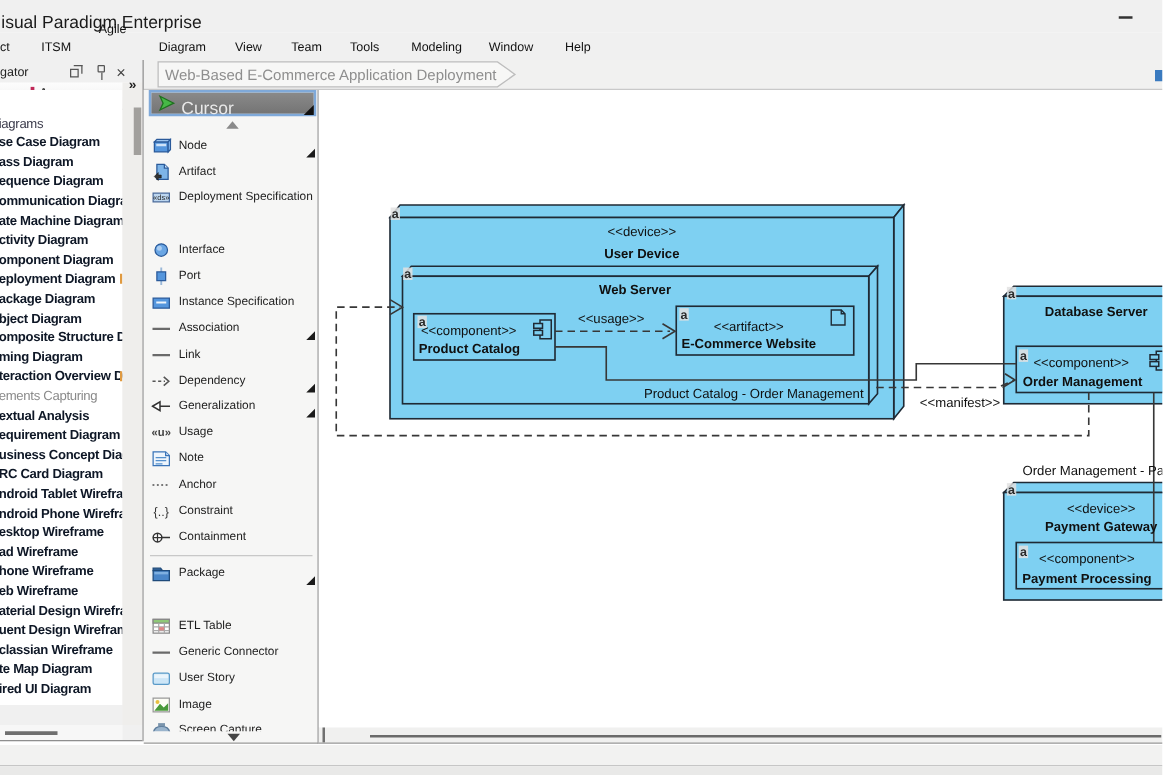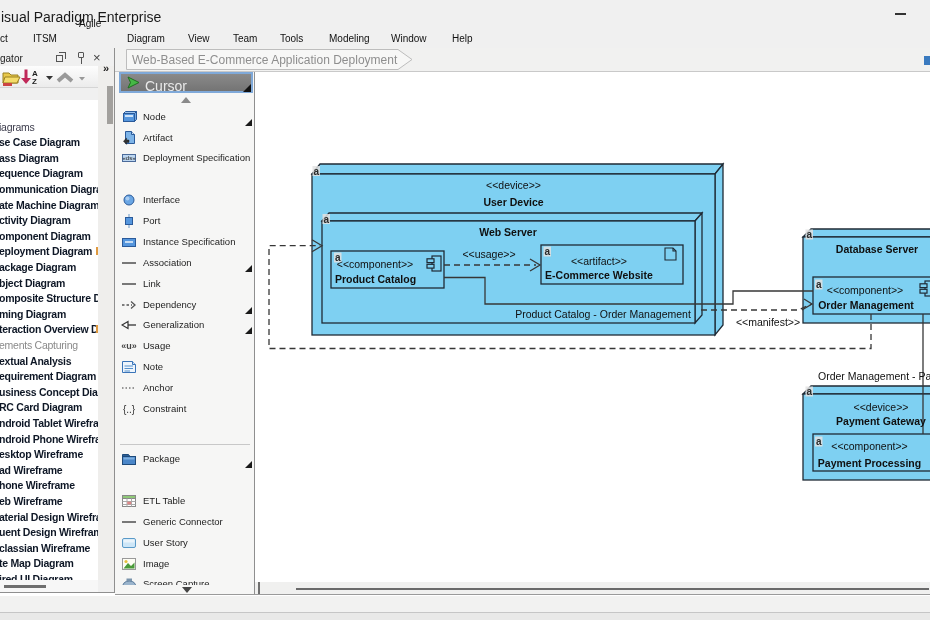--- a/index.html
+++ b/index.html
@@ -51,21 +51,21 @@
   <rect x="1" y="15" width="9" height="3" fill="#cc4444"></rect>
   <rect x="22.5" y="1.5" width="3" height="9" fill="#c02858"></rect>
   <polygon points="19,10 29,10 24,16" fill="#c02858"></polygon>
   <text x="30" y="8" font-size="8" font-weight="bold" fill="#222">A</text>
   <text x="30" y="16" font-size="8" font-weight="bold" fill="#222">Z</text>
   <polygon points="44,8 51,8 47.5,12" fill="#333"></polygon>
   <path d="M56,13 l7,-6 l7,6" fill="none" stroke="#9a9a9a" stroke-width="4"></path>
   <polygon points="77,9 83,9 80,12.5" fill="#999"></polygon>
 </svg>
 
-<div class="abs" style="left:0;top:100px;width:98px;height:492px;background:#fff;overflow:hidden">
+<div class="abs" style="left:0;top:72px;width:98px;height:492px;background:#fff;overflow:hidden">
 <div class="trow" style="top:18.5px;color:#3c3c4c;font-weight:normal">iagrams</div>
 <div class="trow" style="top:34.1px;color:#0e1726;font-weight:bold">se Case Diagram</div>
 <div class="trow" style="top:49.7px;color:#0e1726;font-weight:bold">ass Diagram</div>
 <div class="trow" style="top:65.3px;color:#0e1726;font-weight:bold">equence Diagram</div>
 <div class="trow" style="top:80.9px;color:#0e1726;font-weight:bold">ommunication Diagram</div>
 <div class="trow" style="top:96.5px;color:#0e1726;font-weight:bold">ate Machine Diagram</div>
 <div class="trow" style="top:112.1px;color:#0e1726;font-weight:bold">ctivity Diagram</div>
 <div class="trow" style="top:127.7px;color:#0e1726;font-weight:bold">omponent Diagram</div>
 <div class="trow" style="top:143.3px;color:#0e1726;font-weight:bold">eployment Diagram</div>
 <div style="position:absolute;left:96px;top:147px;width:2px;height:8px;background:#e09a40"></div>
@@ -213,20 +213,29 @@
         <svg width="16" height="16" viewBox="0 0 16 16" style="position:absolute;left:121px;top:-8px">
           <line x1="1" y1="8" x2="15" y2="8" stroke="#777" stroke-width="1.5" stroke-dasharray="1.5 2"></line>
         </svg>
         <span class="xlab">Anchor</span>
       </div>
 <div class="xrow" style="top:409px">
         <svg width="16" height="16" viewBox="0 0 16 16" style="position:absolute;left:121px;top:-8px">
           <text x="8" y="11.5" font-size="10" text-anchor="middle" fill="#333">{..}</text>
         </svg>
         <span class="xlab">Constraint</span>
+      </div>
+<div class="xrow" style="top:430px">
+        <svg width="16" height="16" viewBox="0 0 16 16" style="position:absolute;left:121px;top:-8px">
+          <circle cx="5" cy="8" r="3.5" fill="#fff" stroke="#333" stroke-width="1.2"></circle>
+          <line x1="1.5" y1="8" x2="8.5" y2="8" stroke="#333"></line>
+          <line x1="5" y1="4.5" x2="5" y2="11.5" stroke="#333"></line>
+          <line x1="8.5" y1="8" x2="15" y2="8" stroke="#333" stroke-width="1.3"></line>
+        </svg>
+        <span class="xlab">Containment</span>
       </div>
 <div class="xrow" style="top:459px">
         <svg width="16" height="16" viewBox="0 0 16 16" style="position:absolute;left:121px;top:-8px">
           <polygon points="1.5,3.5 7.5,3.5 9,5.5 1.5,5.5" fill="#2e5f96" stroke="#1e4a7a"></polygon>
           <rect x="1.5" y="5.5" width="13" height="8" fill="#4a86c8" stroke="#1e4a7a"></rect>
           <rect x="2.5" y="6.5" width="11" height="2" fill="#7fb0e0" stroke="none"></rect>
         </svg>
         <span class="xlab">Package</span>
       </div>
 <div style="position:absolute;left:245px;top:461px;width:0;height:0;border-left:7px solid transparent;border-bottom:7px solid #1a1a1a"></div>

